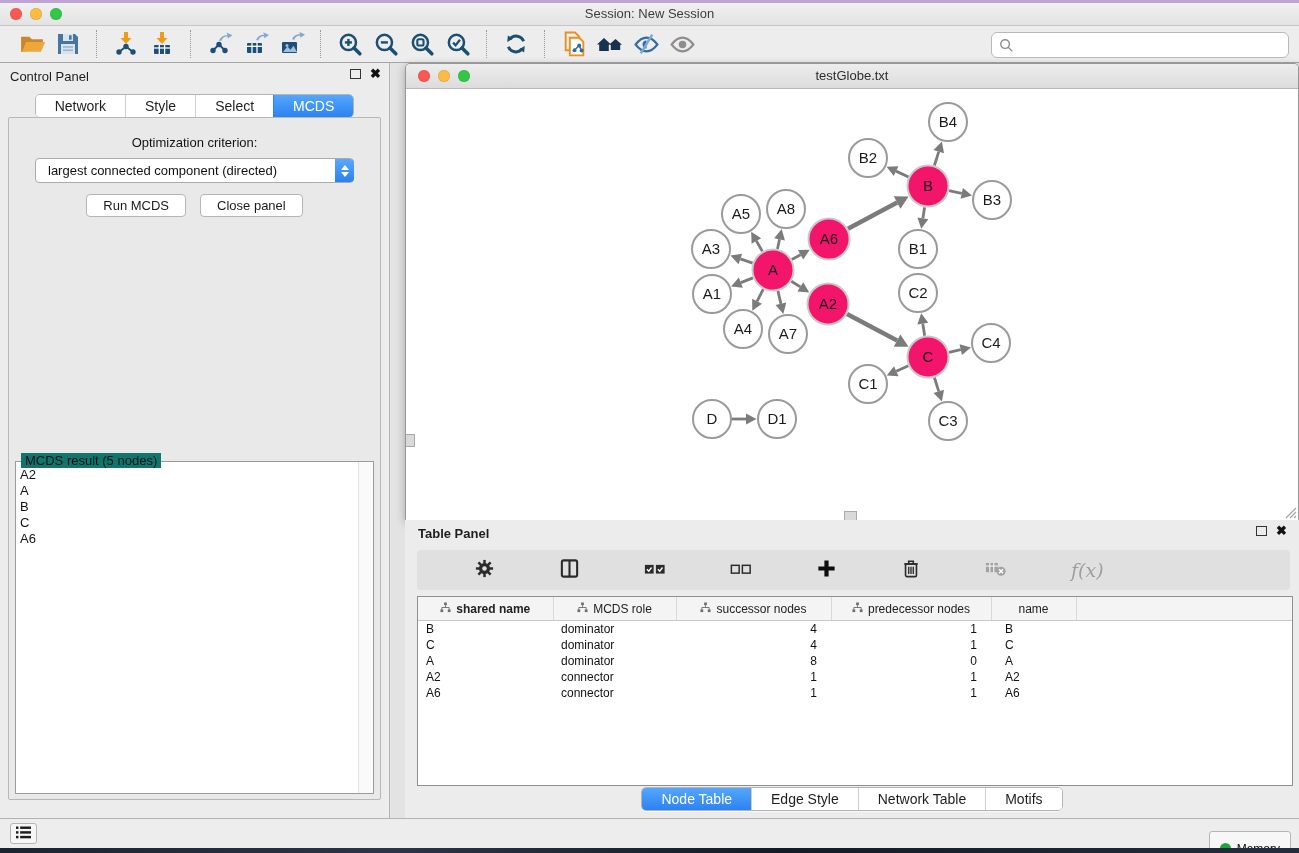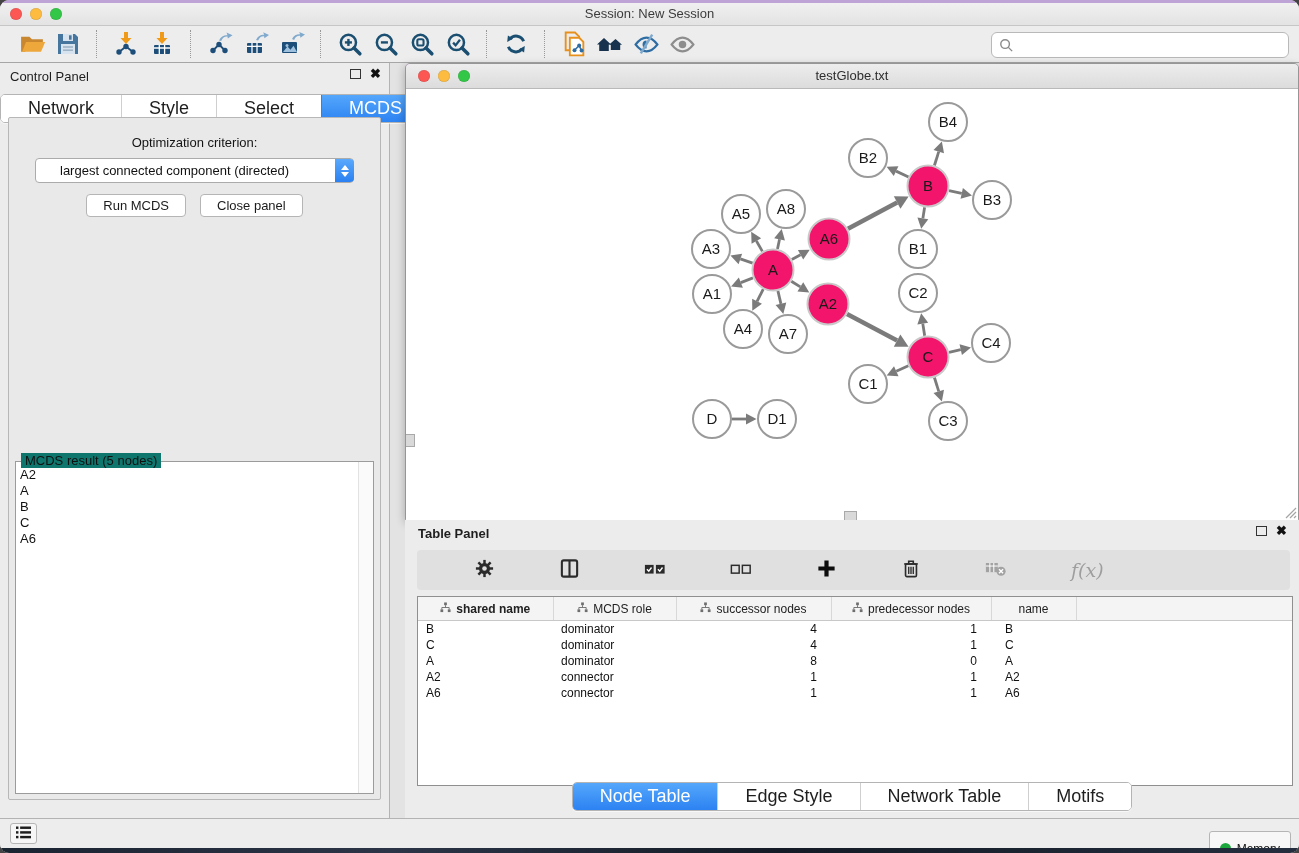--- a/index.html
+++ b/index.html
@@ -1,17 +1,17 @@
 <!DOCTYPE html>
 <html><head>
 <meta charset="utf-8">
 <style>
   html,body{margin:0;padding:0;background:#444;}
   .screen{position:relative;width:1299px;height:853px;background:#e3e3e3;overflow:hidden;
-          font-family:"Liberation Sans",sans-serif;color:#222;border-radius:9px;-webkit-font-smoothing:antialiased;}
+          font-family:"Liberation Sans",sans-serif;color:#222;-webkit-font-smoothing:antialiased;}
   
   .wall-top{position:absolute;left:0;top:0;width:100%;height:3px;background:#bda3d6;}
   .titlebar{position:absolute;left:0;top:3px;width:100%;height:22px;
             background:linear-gradient(#f0f0f0,#e3e3e3);border-bottom:1px solid #c6c6c6;}
   .titlebar .title{position:absolute;left:0;right:0;top:3px;text-align:center;font-size:13px;color:#3c3c3c;}
   .lights{position:absolute;left:10px;top:5px;display:flex;gap:8px;}
   .light{width:12px;height:12px;border-radius:50%;box-shadow:inset 0 0 1px rgba(0,0,0,.35);}
   .light.r{background:#fc5753;} .light.y{background:#fdbc40;} .light.g{background:#33c748;}
   
   .toolbar{position:absolute;left:0;top:26px;width:100%;height:37px;background:#ededed;
@@ -26,30 +26,30 @@
   
   .control-panel{position:absolute;left:0;top:63px;width:390px;height:755px;background:#ececec;
                  border-right:1px solid #b3b3b3;box-sizing:border-box;}
   .panel-head{position:absolute;left:0;top:0;width:100%;height:26px;}
   .panel-head .ph-title{position:absolute;left:10px;top:6px;font-size:13px;color:#1e1e1e;}
   .ph-icons{position:absolute;right:8px;top:6px;display:flex;gap:9px;align-items:center;}
   .float-box{width:9px;height:8px;border:1.5px solid #333;display:inline-block;}
   .close-x{font-size:13px;font-weight:bold;color:#111;line-height:10px;}
   .seg{display:inline-flex;border:1px solid #b4b4b4;border-radius:5px;overflow:hidden;background:#fff;
        box-shadow:0 1px 0 rgba(255,255,255,.6);}
-  .seg .tab{padding:3px 27px;font-size:18px;color:#1e1e1e;border-left:1px solid #cfcfcf;cursor:pointer;background:#fff;white-space:nowrap;}
+  .seg .tab{padding:3px 19px;font-size:14px;color:#1e1e1e;border-left:1px solid #cfcfcf;cursor:pointer;background:#fff;white-space:nowrap;}
   .seg .tab:first-child{border-left:none;}
   .seg .tab.active{background:linear-gradient(#55a7fb,#2c82f2);color:#fff;border-left-color:#2c82f2;}
   .cp-tabs{position:absolute;left:0;right:0;top:31px;text-align:center;}
   .cp-content{position:absolute;left:8px;right:8px;top:54px;bottom:18px;background:#e9e9e9;
               border:1px solid #b7b7b7;border-radius:2px;}
   .opt-label{position:absolute;left:0;right:0;top:17px;text-align:center;font-size:13px;color:#141414;}
   .dropdown{position:absolute;left:26px;right:26px;top:40px;height:23px;background:#fff;border:1px solid #ababab;
             border-radius:4px;display:flex;align-items:center;cursor:pointer;}
-  .dropdown .dd-text{flex:1;font-size:13px;padding-left:24px;color:#111;white-space:nowrap;overflow:hidden;}
+  .dropdown .dd-text{flex:1;font-size:13px;padding-left:12px;color:#111;white-space:nowrap;overflow:hidden;}
   .dd-stepper{width:19px;height:23px;margin-right:-1px;border-radius:0 4px 4px 0;background:linear-gradient(#5aa9fc,#2a80f1);
               display:flex;flex-direction:column;align-items:center;justify-content:center;gap:2px;}
   .dd-stepper span{width:0;height:0;border-left:4px solid transparent;border-right:4px solid transparent;}
   .dd-up{border-bottom:5px solid #fff;} .dd-down{border-top:5px solid #fff;}
   .btn-row{position:absolute;left:0;right:0;top:76px;display:flex;justify-content:center;gap:14px;}
   .mac-btn{background:#fff;border:1px solid #b5b5b5;border-radius:4px;font-size:13px;color:#1b1b1b;
            padding:3px 16px;font-family:inherit;cursor:pointer;}
   .result-box{position:absolute;left:6px;right:6px;top:343px;bottom:5px;background:#fff;border:1px solid #9b9b9b;}
   .result-legend{position:absolute;top:-9px;left:5px;background:#0f766e;padding:0 4px;font-size:13px;color:#111;}
   .result-list{position:absolute;left:0;top:3px;bottom:0;right:15px;overflow:hidden;padding:2px 0 0 4px;}

